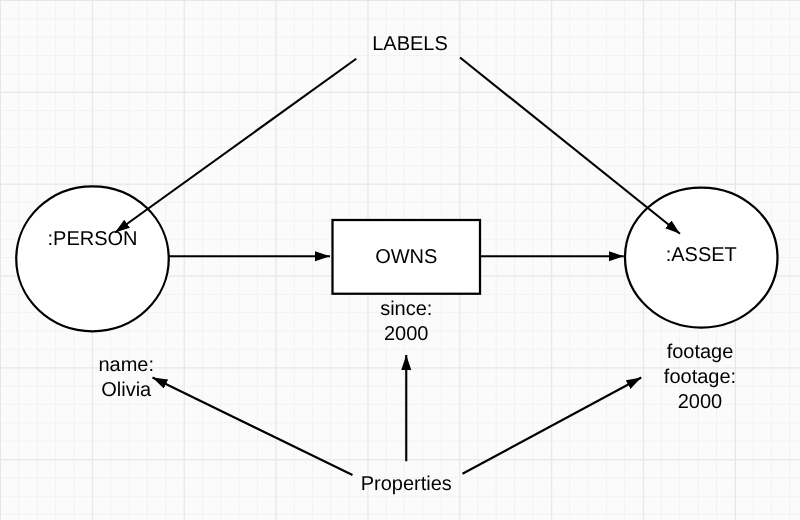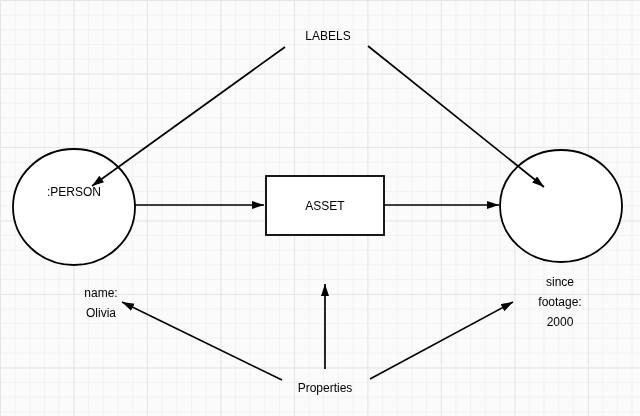--- a/index.html
+++ b/index.html
@@ -34,21 +34,21 @@
     stroke-width: 1.8;
   }
   .edge {
     stroke: #000000;
     stroke-width: 1.7;
     fill: none;
   }
   .txt {
     position: absolute;
     transform: translate(-50%, -50%);
-    font-size: 12px;
+    font-size: 16px;
     line-height: 20px;
     color: #000000;
     text-align: center;
     white-space: nowrap;
   }
 </style>
 </head>
 <body>
 
 <div class="canvas">
@@ -74,28 +74,33 @@
     <line class="edge" x1="325" y1="369" x2="325" y2="284" marker-end="url(#arrow)"></line>
     <line class="edge" x1="370" y1="379" x2="513" y2="302" marker-end="url(#arrow)"></line>
   </svg>
 
   <div class="txt" style="left:328px; top:36px;">LABELS</div>
 
   <div class="txt" style="left:325px; top:388px;">Properties</div>
 
   <div class="txt" style="left:74px; top:192px;">:PERSON</div>
 
-  <div class="txt" style="left:325px; top:206px;">ASSET</div>
+  <div class="txt" style="left:325px; top:206px;">OWNS</div>
 
+  <div class="txt" style="left:561px; top:205px;">:ASSET</div>
 
+  <div class="txt" style="left:325px; top:258px;">
+    <div>since:</div>
+    <div>2000</div>
+  </div>
 
   <div class="txt" style="left:73px; top:303px;margin-left:28px;">
     <div>name:</div>
     <div>Olivia</div>
   </div>
 
   <div class="txt" style="left:560px; top:302px;">
-    <div>since</div>
+    <div>footage</div>
     <div>footage:</div>
     <div>2000</div>
   </div>
 
 </div>
 
 </body></html>

